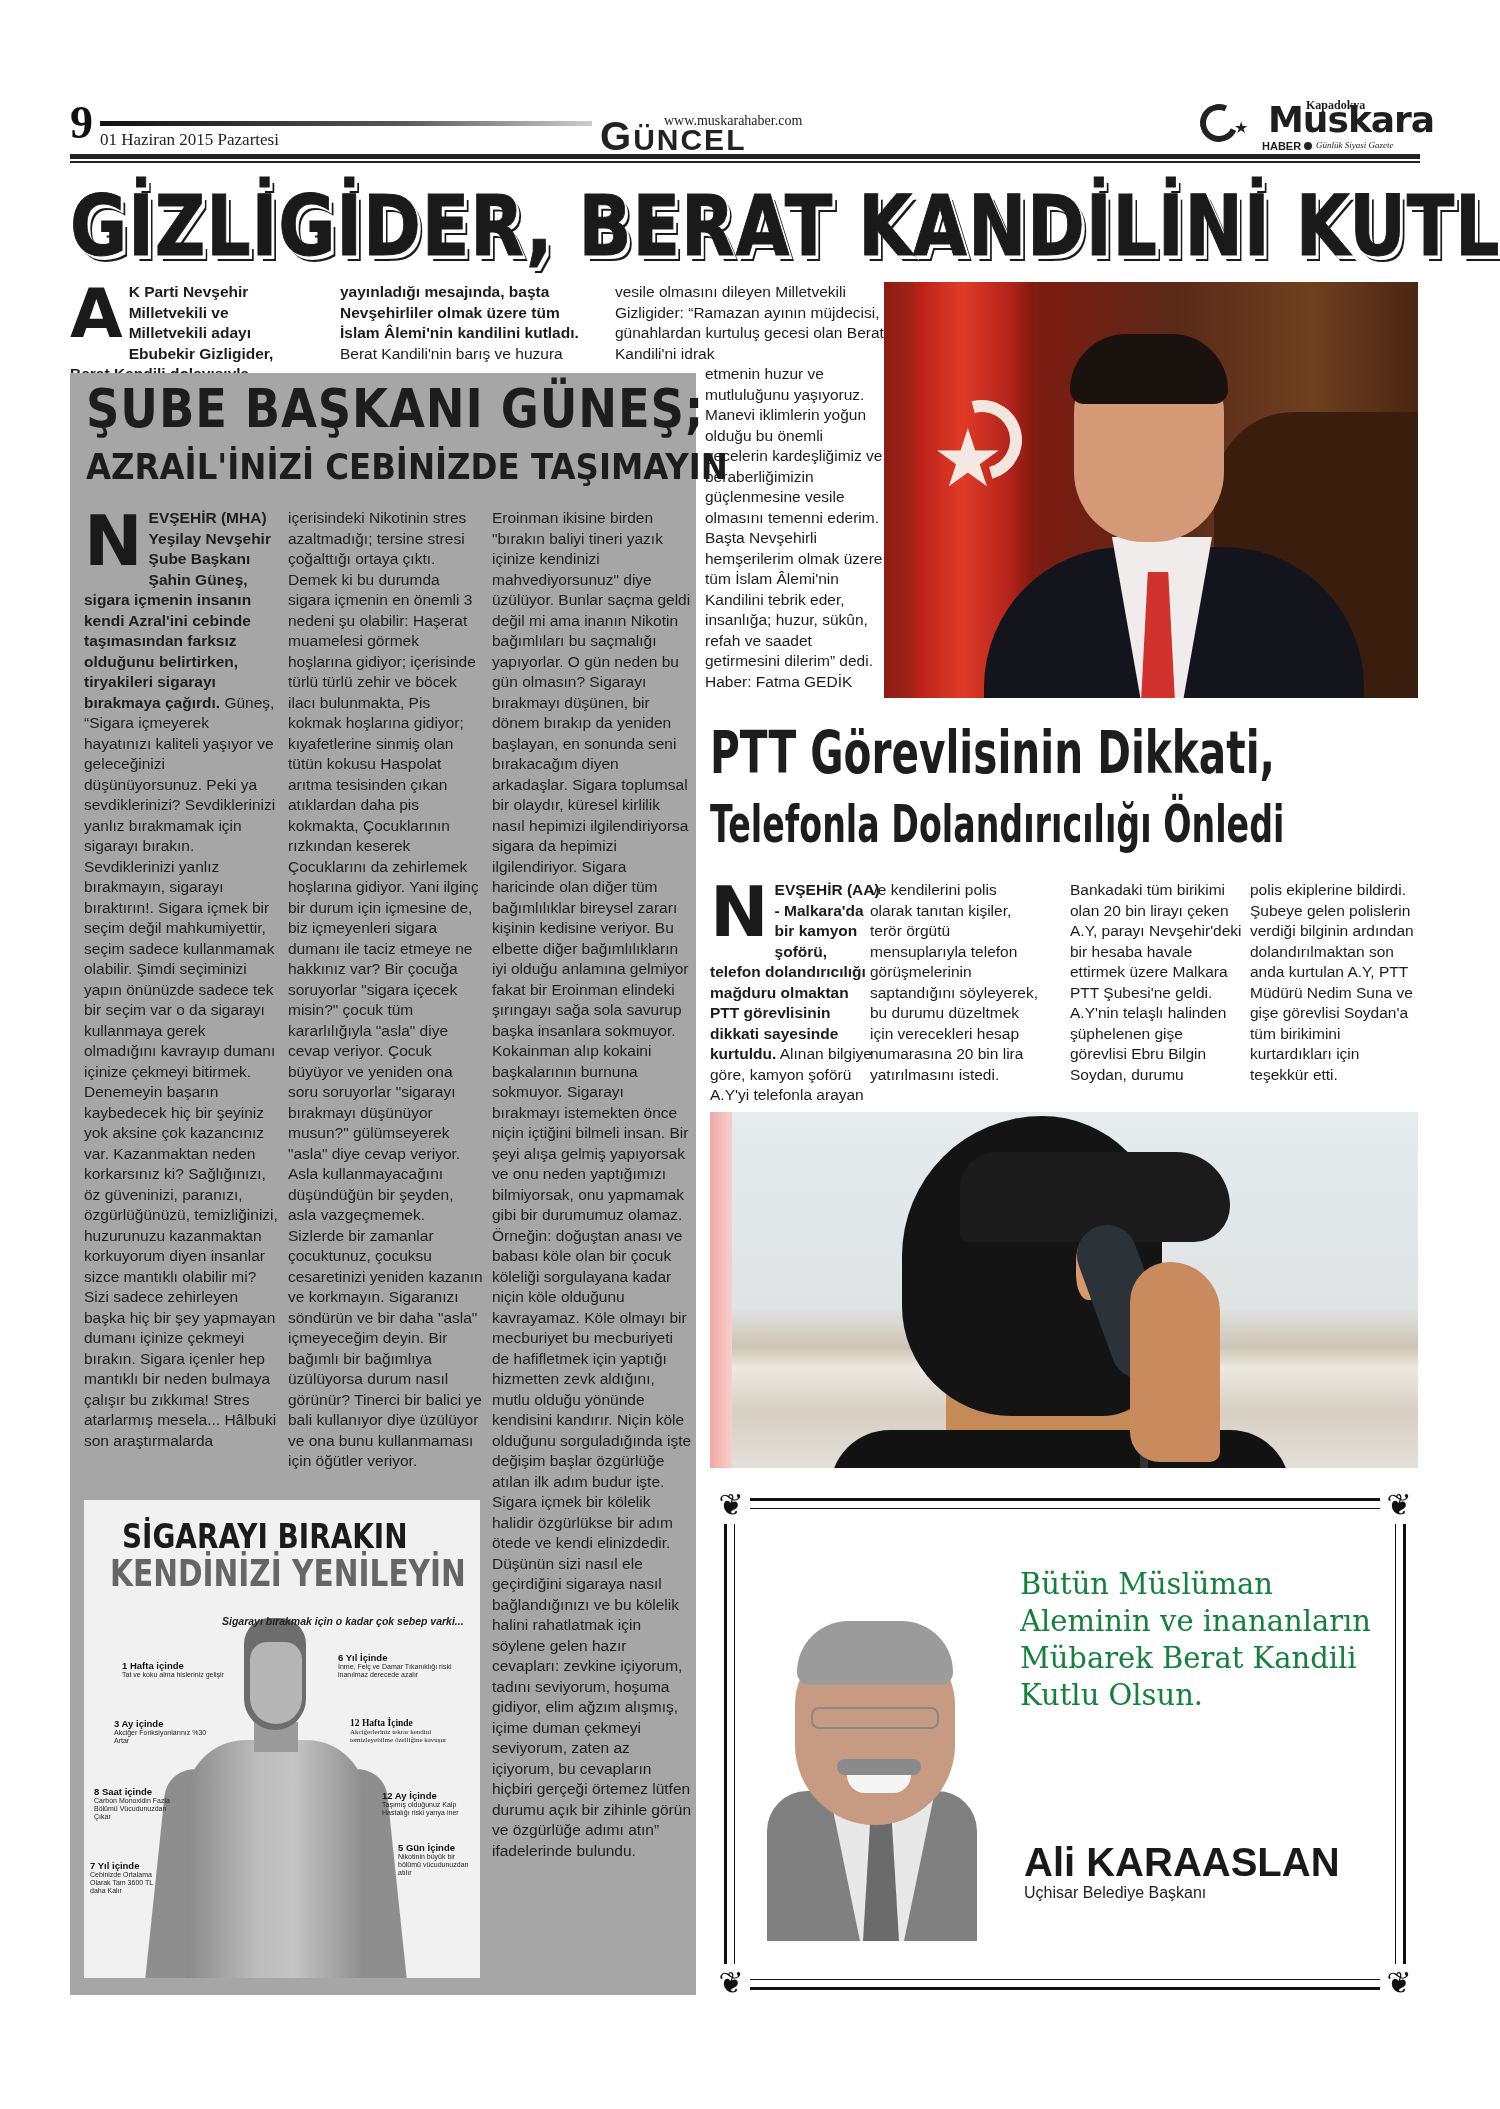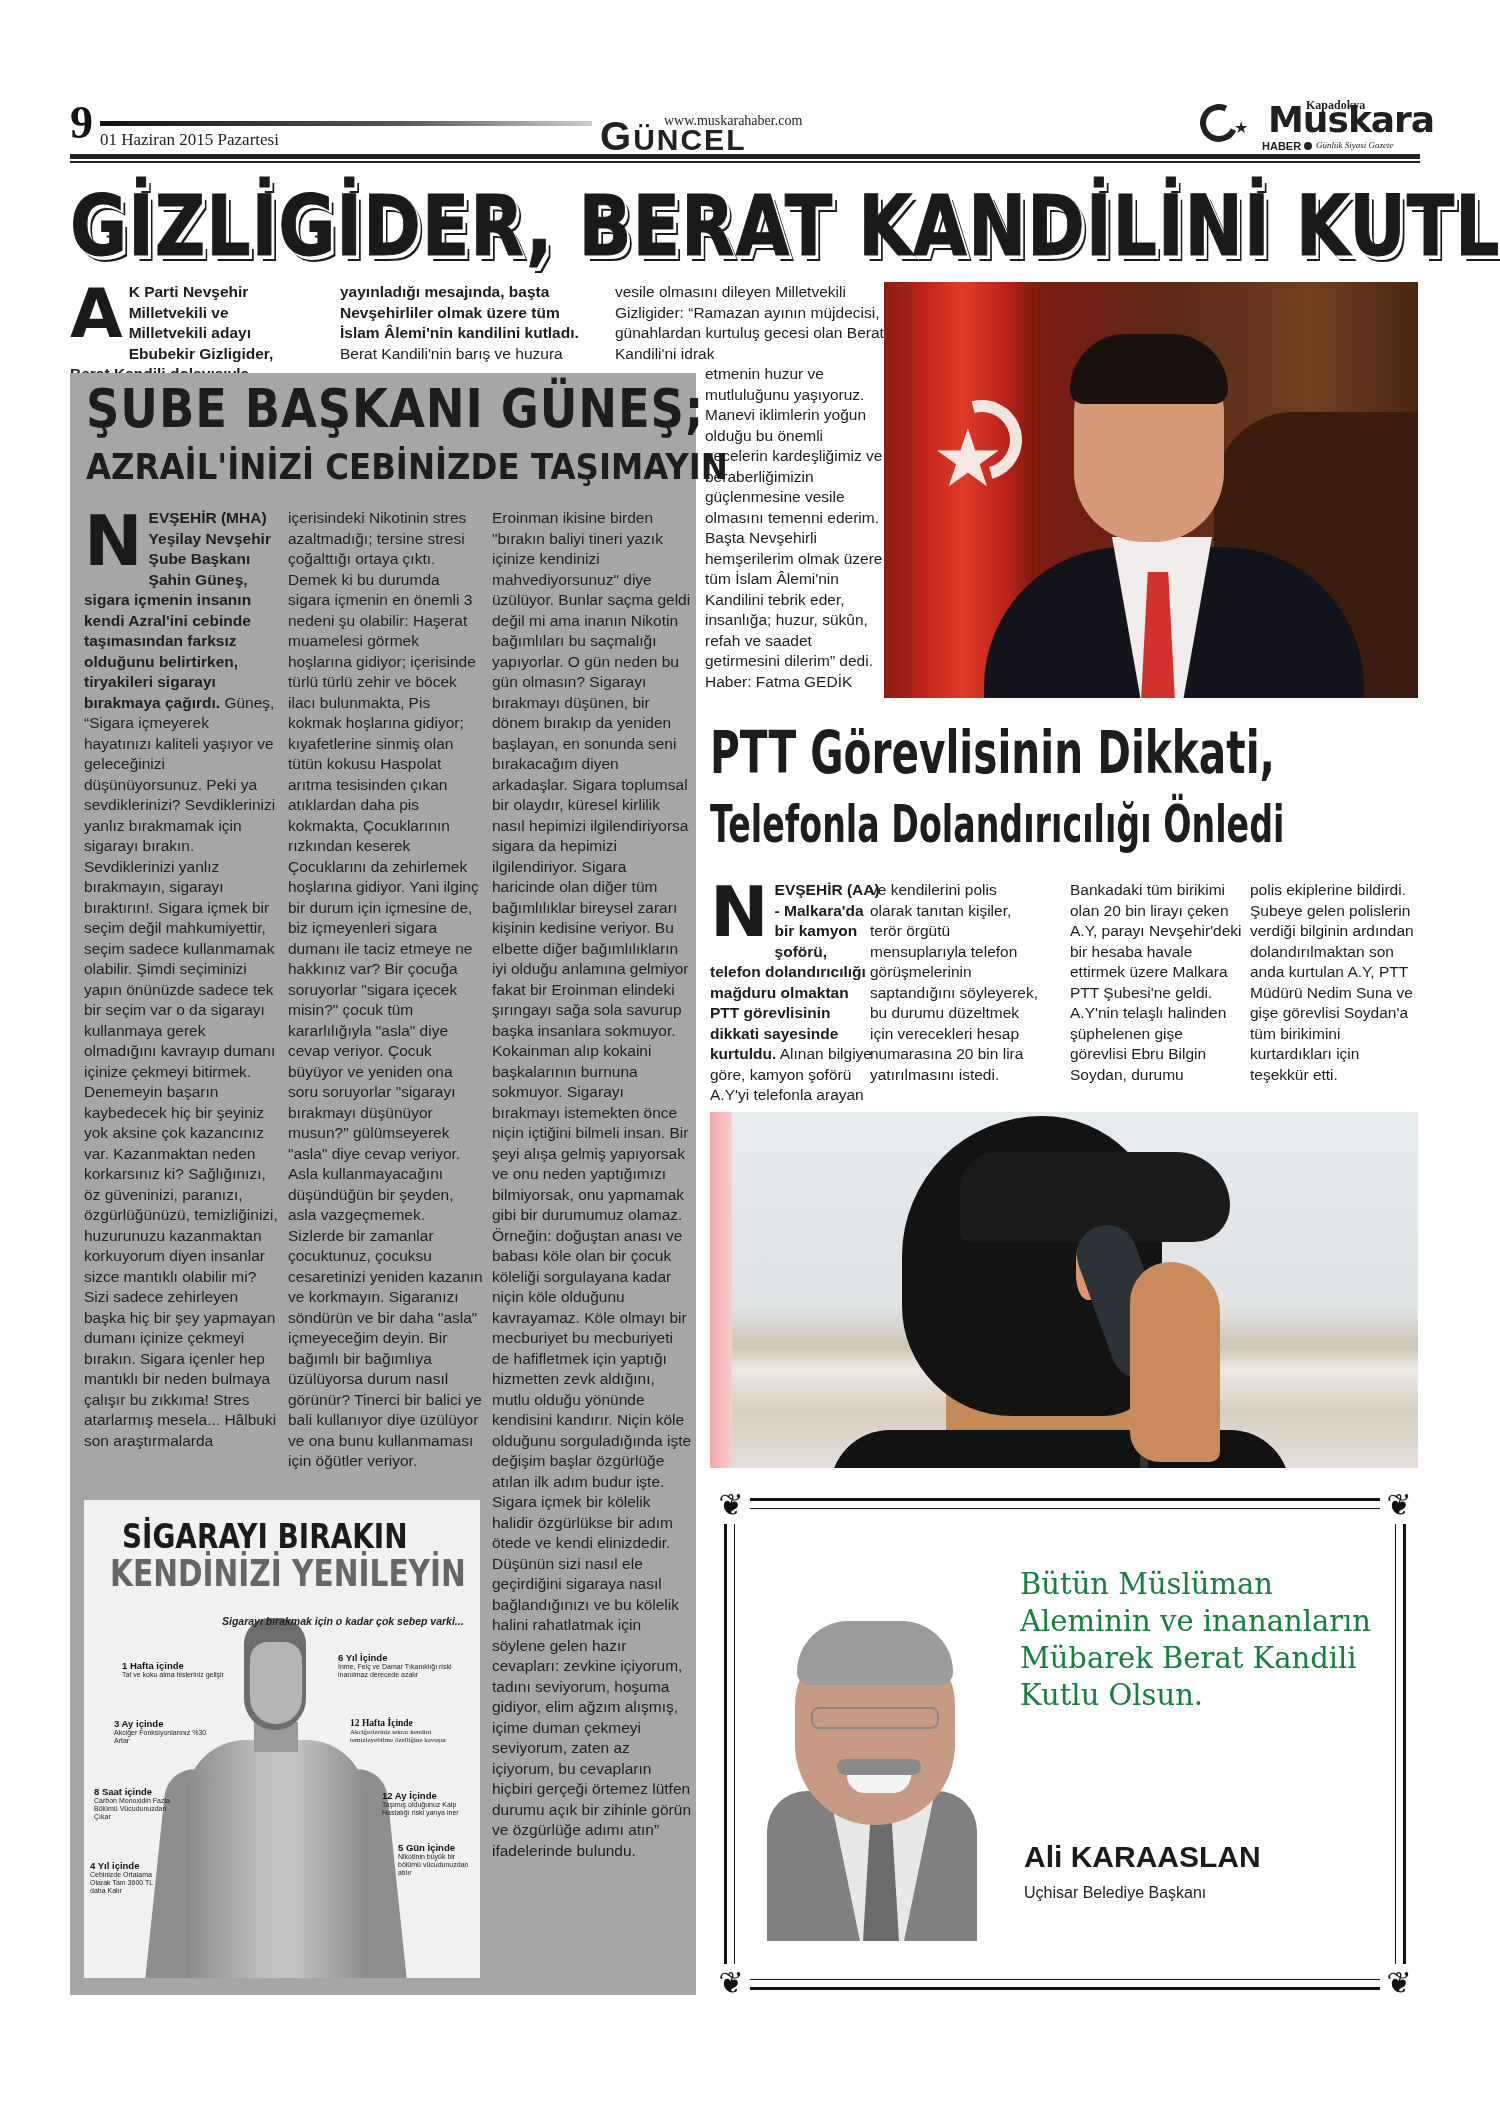--- a/index.html
+++ b/index.html
@@ -107,21 +107,21 @@
   #ad-box .portrait { position: absolute; left: 55px; top: 105px; width: 210px; height: 350px; background: #fff; overflow: hidden; }
   #ad-box .portrait .suit { position: absolute; left: 0; top: 200px; width: 210px; height: 150px; background: #808080; border-radius: 40px 40px 0 0; }
   #ad-box .portrait .shirt { position: absolute; left: 60px; top: 190px; width: 110px; height: 160px; background: #e8e8e8; clip-path: polygon(0 0, 100% 0, 70% 100%, 30% 100%); }
   #ad-box .portrait .tie { position: absolute; left: 96px; top: 230px; width: 36px; height: 120px; background: #6b6b6b; clip-path: polygon(20% 0, 80% 0, 100% 100%, 0 100%); }
   #ad-box .portrait .face { position: absolute; left: 28px; top: 44px; width: 160px; height: 190px; background: #c79a82; border-radius: 70px 70px 80px 80px; }
   #ad-box .portrait .hair { position: absolute; left: 30px; top: 30px; width: 156px; height: 64px; background: #9b9b9b; border-radius: 80px 80px 20px 20px; }
   #ad-box .portrait .glasses { position: absolute; left: 44px; top: 116px; width: 128px; height: 22px; border: 2px solid #888; border-radius: 8px; }
   #ad-box .portrait .mous { position: absolute; left: 70px; top: 168px; width: 84px; height: 16px; background: #8a8a8a; border-radius: 10px; }
   #ad-box .portrait .smile { position: absolute; left: 80px; top: 184px; width: 64px; height: 18px; background: #f4f4f4; border-radius: 0 0 30px 30px; }
   #ad-msg { left: 1020px; top: 1566px; width: 360px; font-family: "DejaVu Serif", serif; font-size: 29px; line-height: 37px; color: #15803d; }
-  #ad-name { left: 1024px; top: 1840px; font-family: "Liberation Sans", sans-serif; font-weight: bold; font-size: 30px; color: #1a1a1a; }
+  #ad-name { left: 1024px; top: 1840px; font-family: "Liberation Sans", sans-serif; font-weight: bold; font-size: 40px; color: #1a1a1a; }
   #ad-title { left: 1024px; top: 1884px; font-family: "Liberation Sans", sans-serif; font-size: 16px; color: #222; }
 </style>
 </head>
 <body>
 
 <div class="abs" id="page-num">9</div>
 <div class="abs" id="header-rule-grad"></div>
 <div class="abs" id="date">01 Haziran 2015 Pazartesi</div>
 <div class="abs" id="guncel"><span class="big">G</span><span>ÜNCEL</span></div>
 <div class="abs" id="site-url">www.muskarahaber.com</div>
@@ -183,21 +183,21 @@
   <div class="t2">KENDİNİZİ YENİLEYİN</div>
   <div class="t3">Sigarayı bırakmak için o kadar çok sebep varki...</div>
 
   <div class="lbl" style="left:38px;top:160px;"><span>1 Hafta içinde</span><small>Tat ve koku alma hisleriniz gelişir</small></div>
   <div class="lbl" style="left:254px;top:152px;width:120px;white-space:normal;"><span>6 Yıl İçinde</span><small>İnme, Felç ve Damar Tıkanıklığı riski inanılmaz derecede azalır</small></div>
   <div class="lbl" style="left:30px;top:218px;width:100px;white-space:normal;"><span>3 Ay içinde</span><small>Akciğer Fonksiyonlarınız %30 Artar</small></div>
   <div class="lbl" style="left:266px;top:218px;width:110px;white-space:normal;font-family:Liberation Serif, serif;"><span>12 Hafta İçinde</span><small>Akciğerleriniz tekrar kendini temizleyebilme özelliğine kavuşur</small></div>
   <div class="lbl" style="left:10px;top:286px;width:84px;white-space:normal;"><span>8 Saat içinde</span><small>Carbon Monoxidin Fazla Bölümü Vücudunuzdan Çıkar</small></div>
   <div class="lbl" style="left:298px;top:290px;width:90px;white-space:normal;"><span>12 Ay İçinde</span><small>Taşımış olduğunuz Kalp Hastalığı riski yarıya iner</small></div>
   <div class="lbl" style="left:314px;top:342px;width:80px;white-space:normal;"><span>5 Gün İçinde</span><small>Nikotinin büyük bir bölümü vücudunuzdan atılır</small></div>
-  <div class="lbl" style="left:6px;top:360px;width:76px;white-space:normal;"><span>4 Yıl içinde</span><small>Cebinizde Ortalama Olarak Tam 3600 TL daha Kalır</small></div>
+  <div class="lbl" style="left:6px;top:360px;width:76px;white-space:normal;"><span>7 Yıl içinde</span><small>Cebinizde Ortalama Olarak Tam 3600 TL daha Kalır</small></div>
 </div>
 
 <h2 class="abs" id="headline-3a">PTT Görevlisinin Dikkati,</h2>
 <h2 class="abs" id="headline-3b">Telefonla Dolandırıcılığı Önledi</h2>
 
 <div class="col" id="a3-c1">
   <strong><span class="dropcap">N</span><span>EVŞEHİR (AA) - Malkara'da bir kamyon şoförü, telefon dolandırıcılığı mağduru olmaktan PTT görevlisinin dikkati sayesinde kurtuldu.</span></strong>
   <span>Alınan bilgiye göre, kamyon şoförü A.Y'yi telefonla arayan</span>
 </div>
 <div class="col" id="a3-c2">ve kendilerini polis olarak tanıtan kişiler, terör örgütü mensuplarıyla telefon görüşmelerinin saptandığını söyleyerek, bu durumu düzeltmek için verecekleri hesap numarasına 20 bin lira yatırılmasını istedi.</div>

